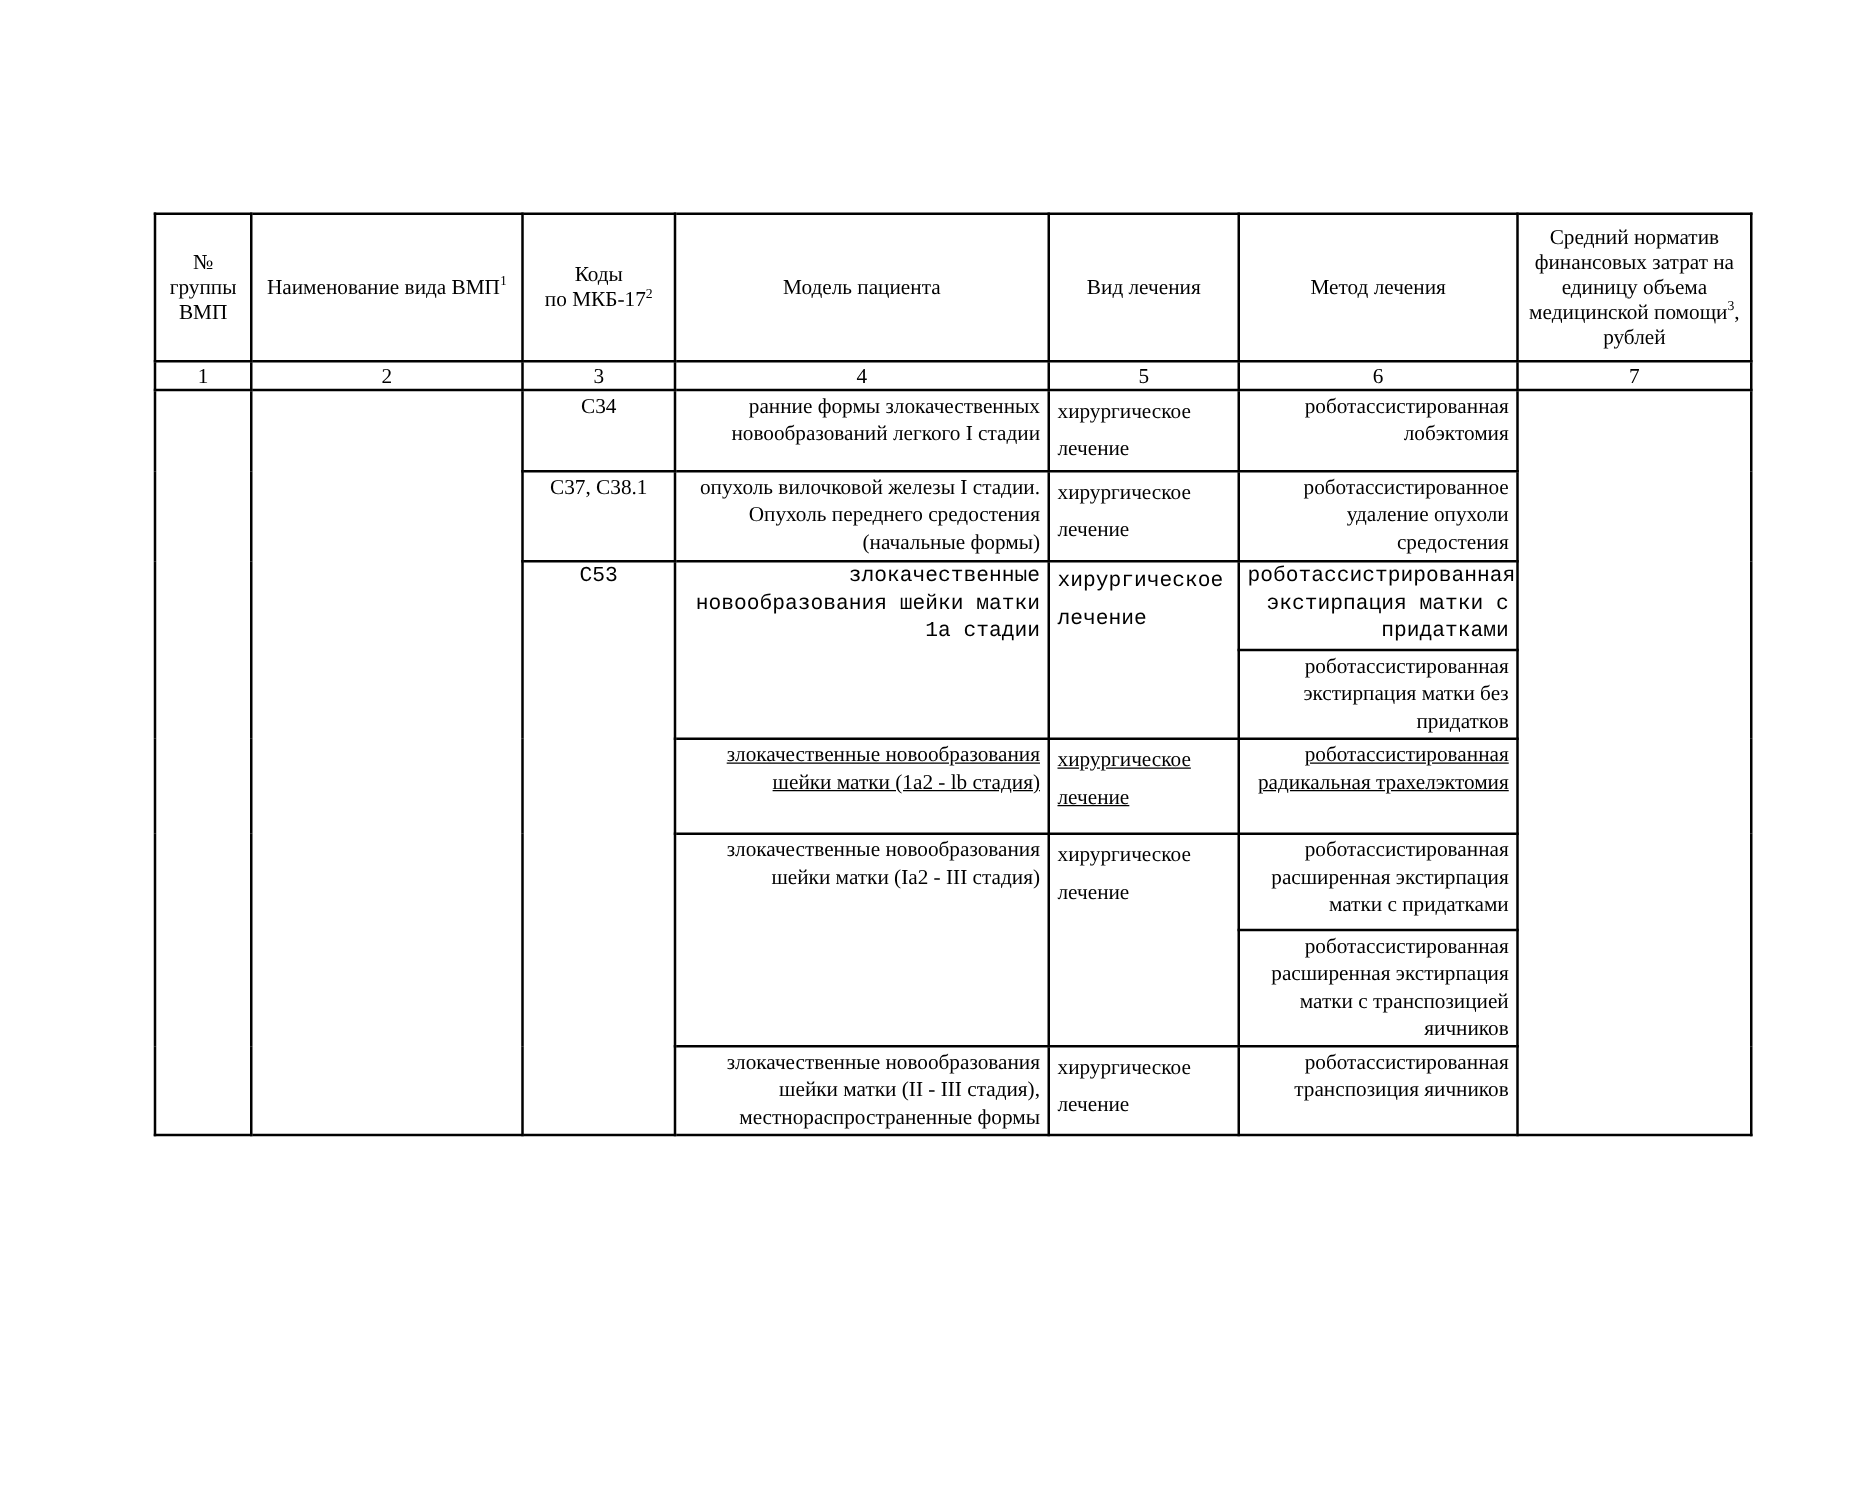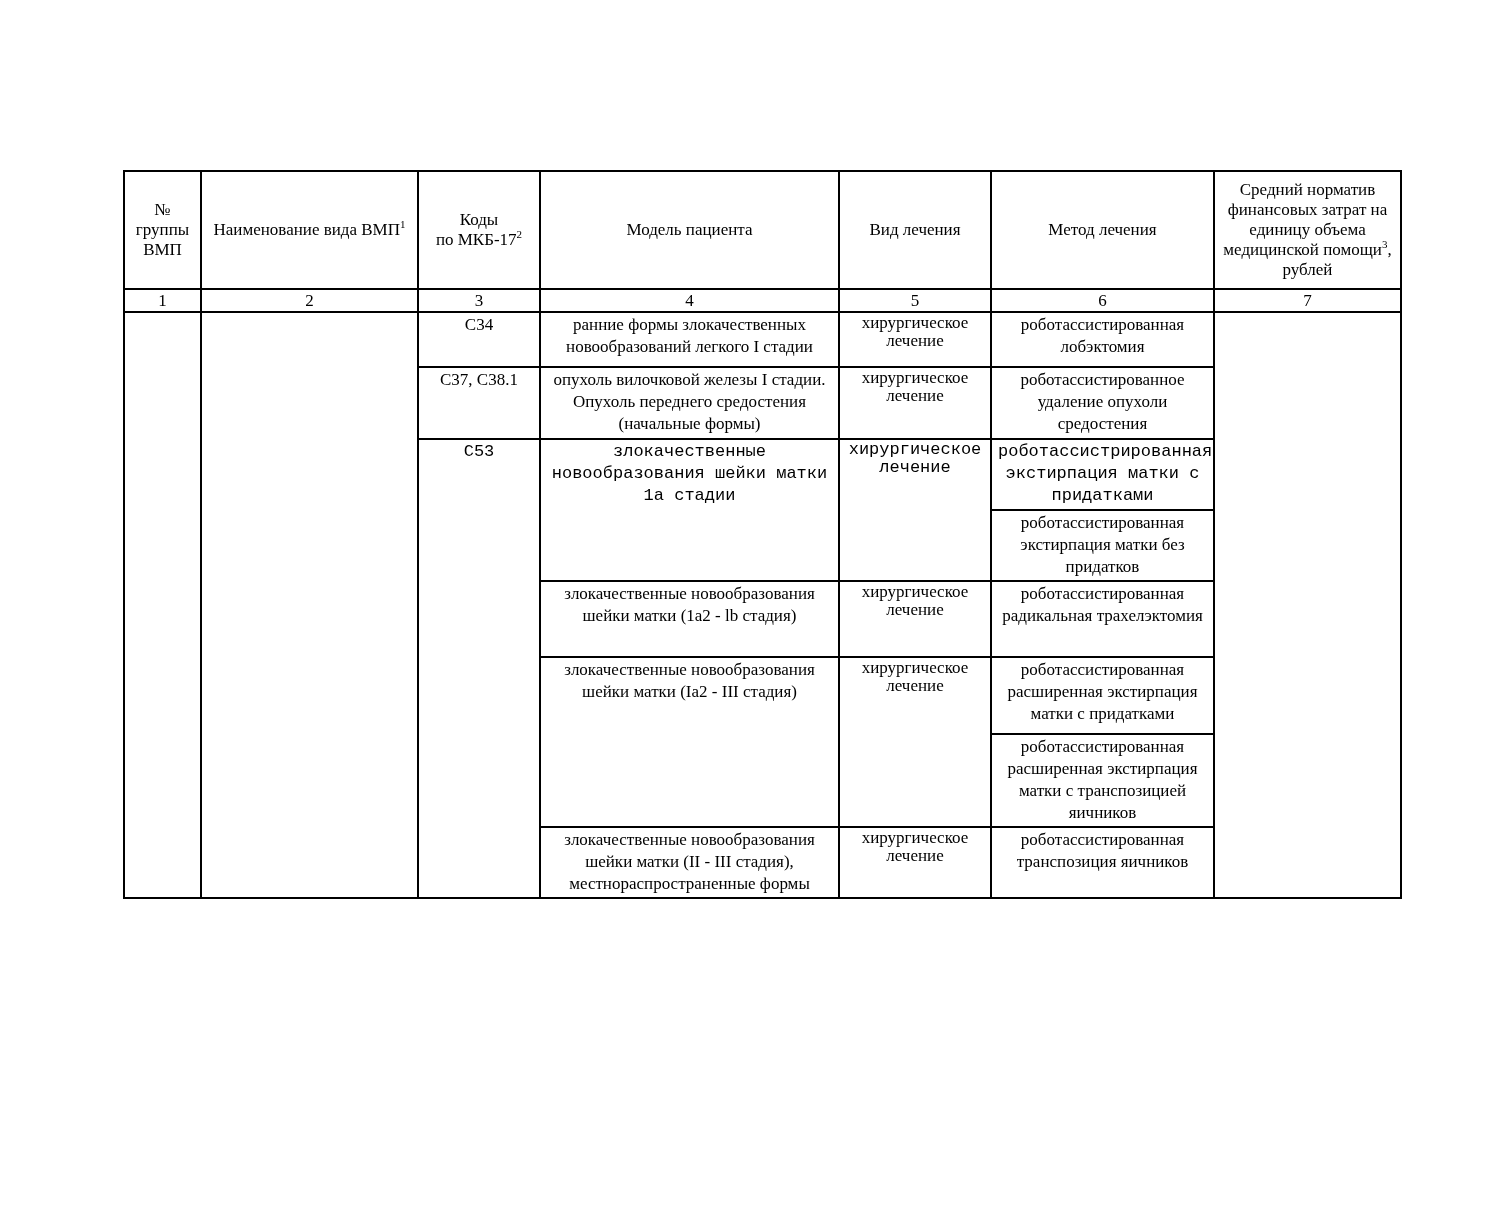--- a/index.html
+++ b/index.html
@@ -48,41 +48,41 @@
     text-align: center;
     vertical-align: middle;
     line-height: 18px;
     padding: 0 2px;
   }
   
   tr.r1 { height: 55px; }
   tr.r2 { height: 72px; padding-left: 38px; }
   tr.r3 { height: 71px; font-family: Liberation Mono, monospace; }
   tr.r4 { height: 69px; }
-  tr.r5 { height: 76px; }
+  tr.r5 { height: 76px; text-decoration: underline; }
   tr.r6 { height: 77px; }
   tr.r7 { height: 87px; }
   tr.r8 { height: 70px; margin-left: 27px; }
   td.cell-code {
     text-align: center;
     vertical-align: top;
     line-height: 22px;
   }
   td.cell-model {
-    text-align: center;
+    text-align: right;
     vertical-align: top;
     line-height: 22px;
   }
   td.cell-type {
-    text-align: center;
-    vertical-align: top;
-    line-height: 18px;
+    text-align: left;
+    vertical-align: top;
+    line-height: 30px;
   }
   td.cell-method {
-    text-align: center;
+    text-align: right;
     vertical-align: top;
     line-height: 22px;
   }
   td.cell-empty { vertical-align: top; }
   .pre { white-space: pre-line; }
   sup {
     font-size: 11px;
     line-height: 0;
     vertical-align: super;
   }

